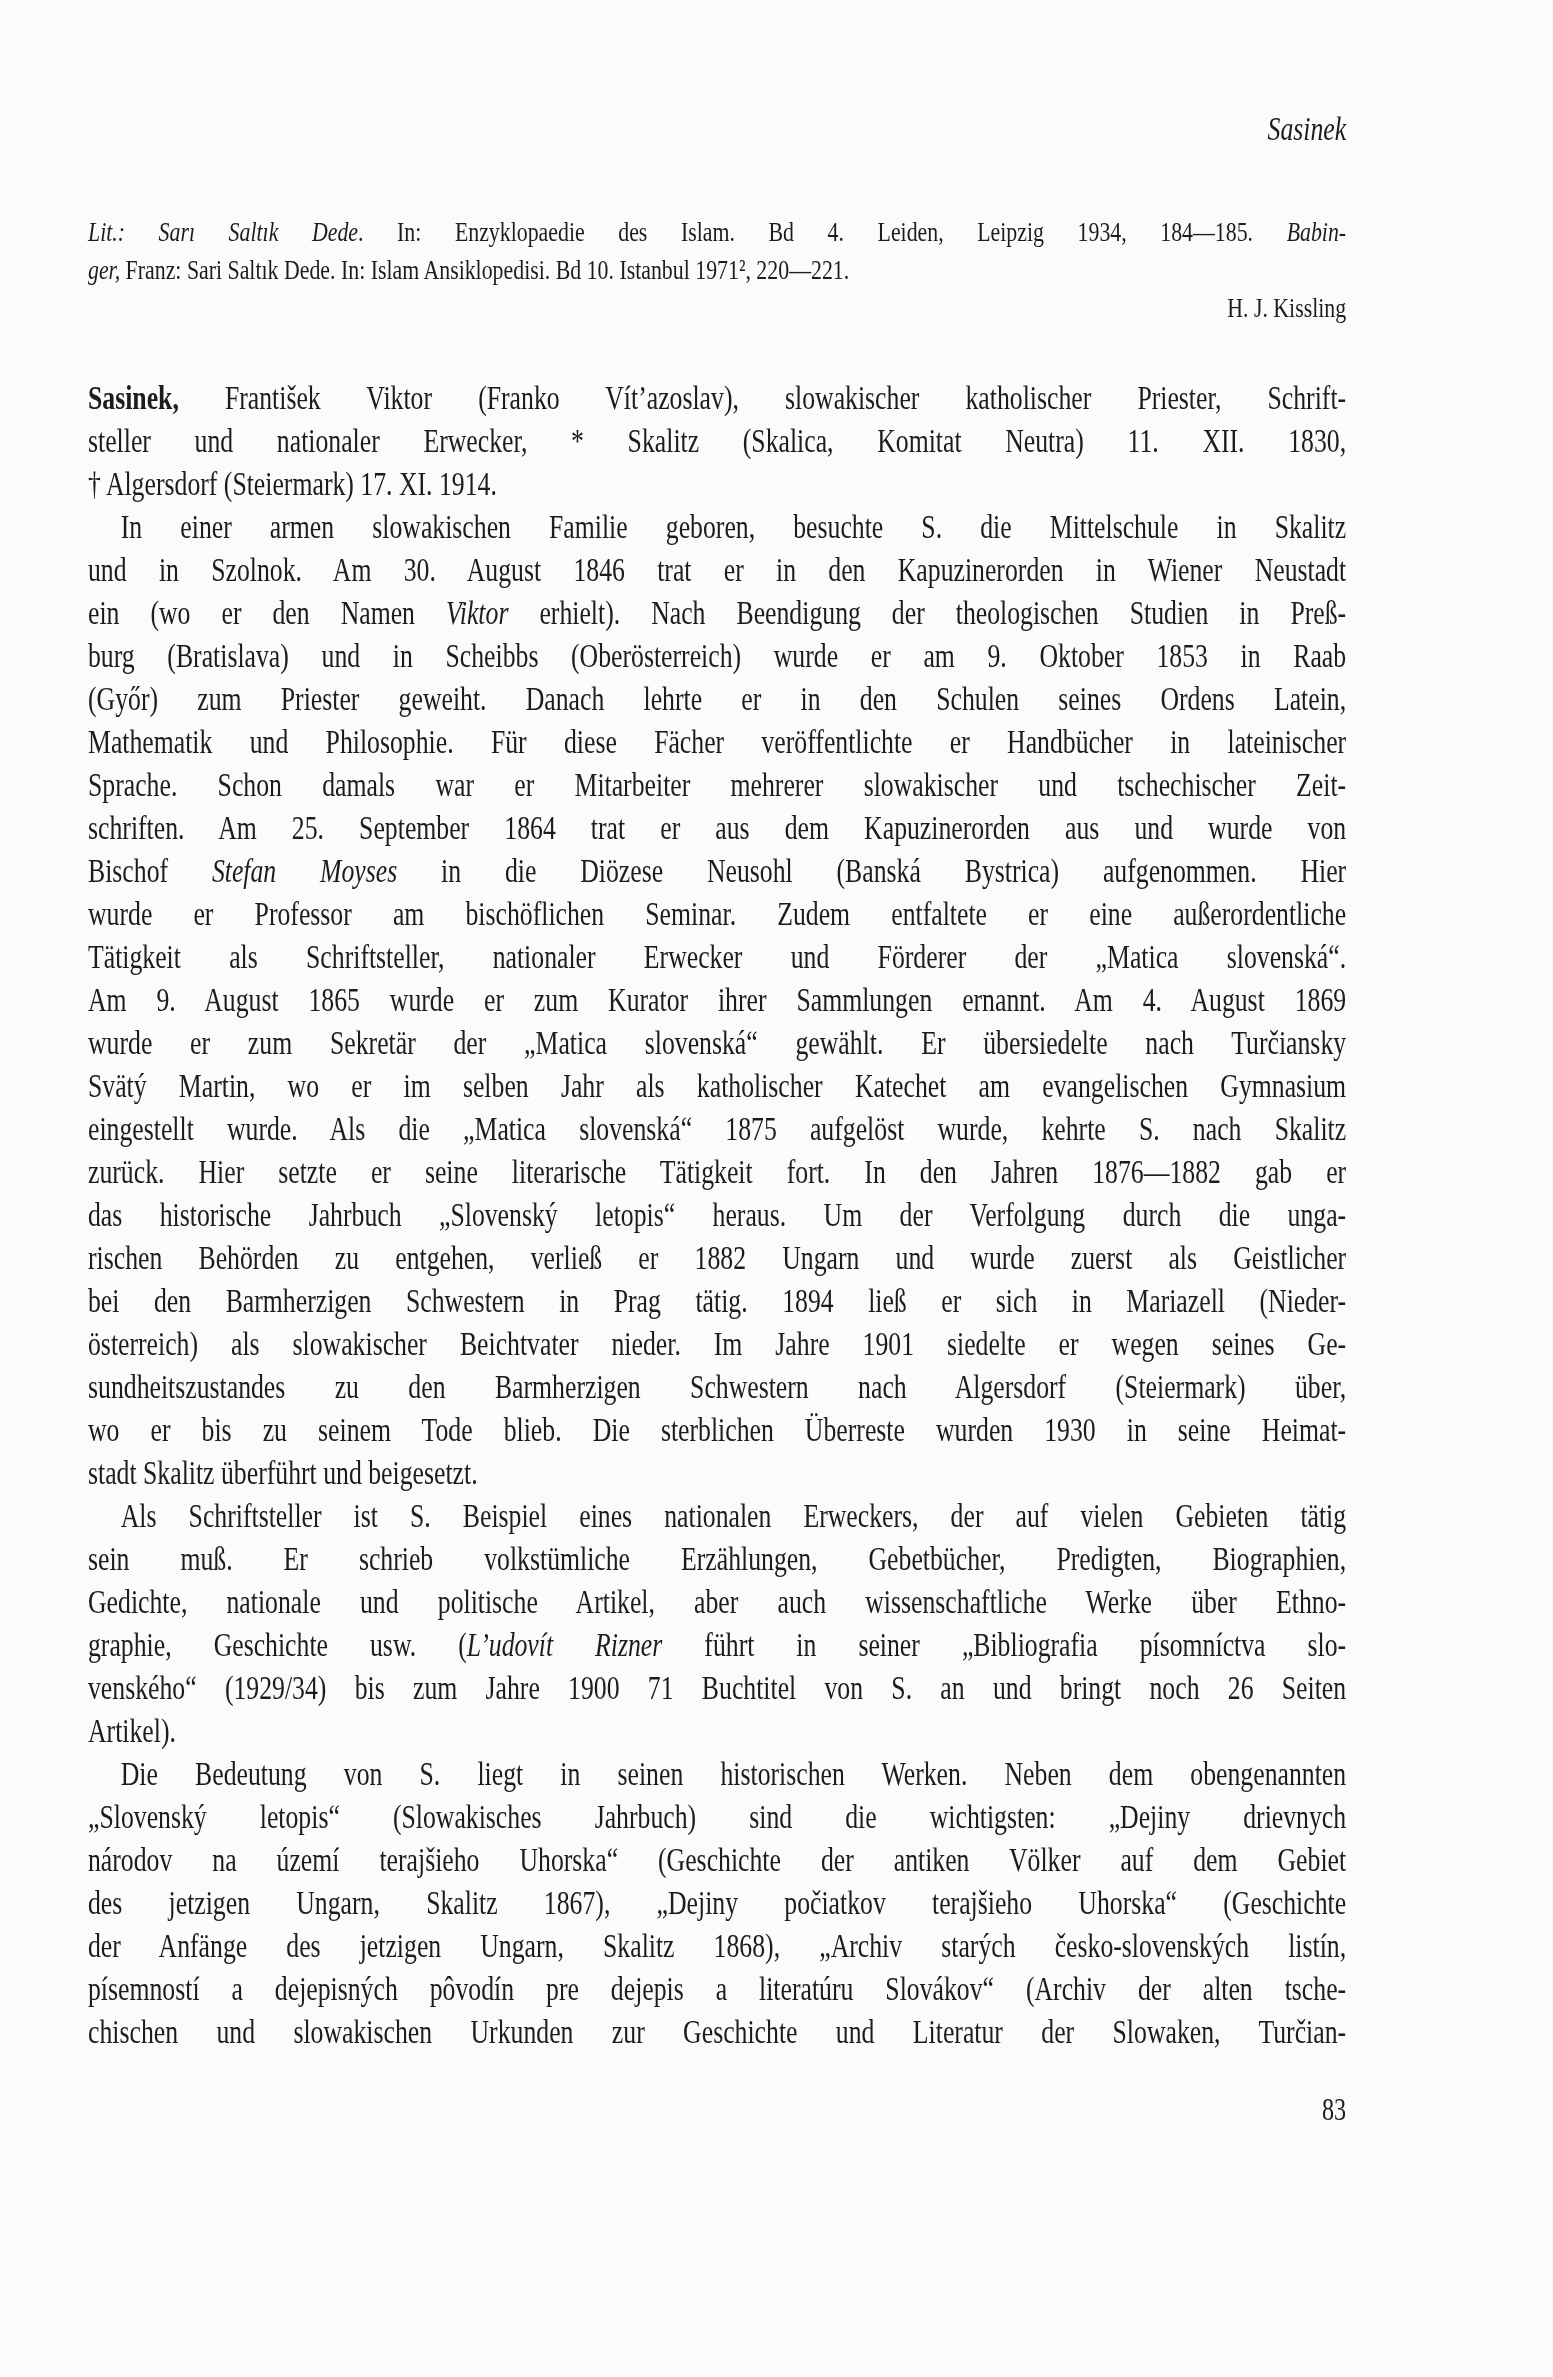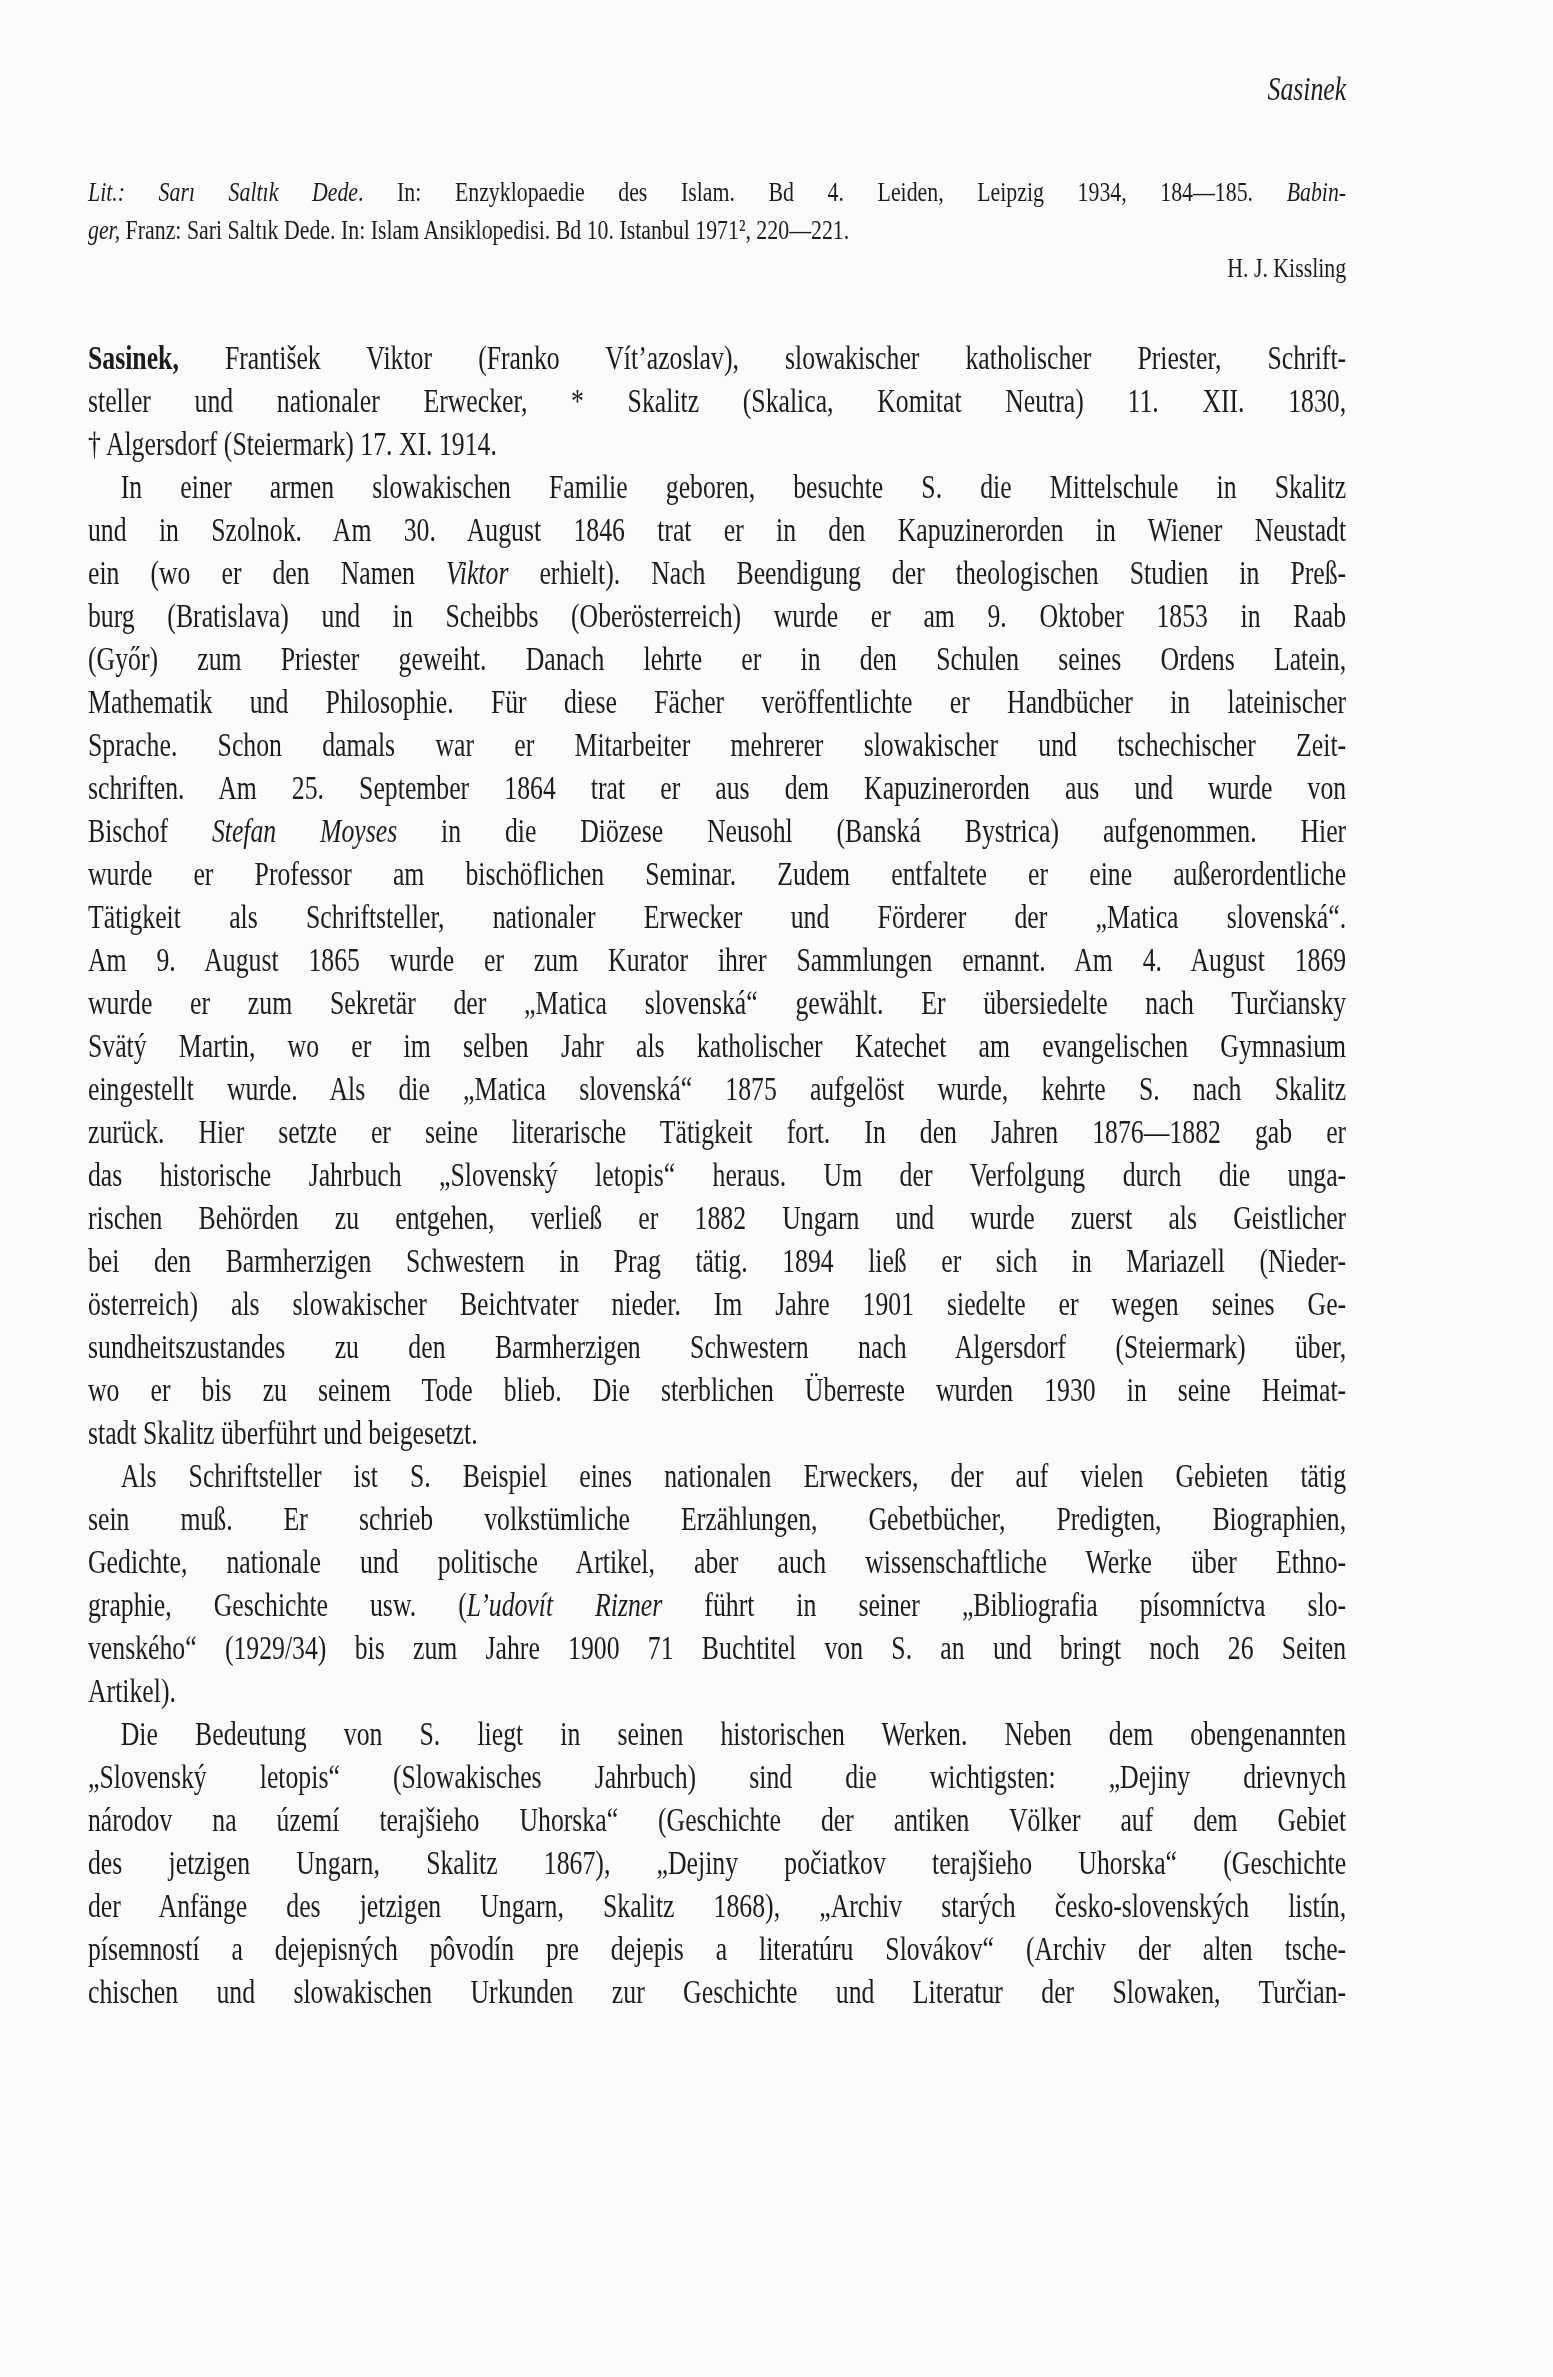--- a/index.html
+++ b/index.html
@@ -26,21 +26,21 @@
     width: 1613px;
     transform: scaleX(0.78);
     transform-origin: 0 0;
     white-space: normal;
   }
   .ln.justify { text-align: justify; text-align-last: justify; text-justify: inter-word; }
   .ln.left    { text-align: left;    text-align-last: left; }
   .ln.right   { text-align: right;   text-align-last: right; }
   .ln.indent  { text-indent: 42px; }
 
-  .head { padding-top: 69px; }
+  .head { padding-top: 109px; }
   .head .ln { font-size: 33px; line-height: 41px; font-style: italic; }
 
   .lit { margin-top: 63px; }
   .lit .ln { font-size: 28px; line-height: 38px; }
 
   .bodytext { margin-top: 50px; }
   .bodytext .ln { font-size: 33px; line-height: 43px; }
 
   .pagenorow { margin-top: 37px; }
   .pagenorow .ln { font-size: 31px; line-height: 37px; }
@@ -108,16 +108,19 @@
           <div class="ln justify indent"><span>Die Bedeutung von S. liegt in seinen historischen Werken. Neben dem obengenannten</span></div>
           <div class="ln justify"><span>„Slovenský letopis“ (Slowakisches Jahrbuch) sind die wichtigsten: „Dejiny drievnych</span></div>
           <div class="ln justify"><span>národov na území terajšieho Uhorska“ (Geschichte der antiken Völker auf dem Gebiet</span></div>
           <div class="ln justify"><span>des jetzigen Ungarn, Skalitz 1867), „Dejiny počiatkov terajšieho Uhorska“ (Geschichte</span></div>
           <div class="ln justify"><span>der Anfänge des jetzigen Ungarn, Skalitz 1868), „Archiv starých česko-slovenských listín,</span></div>
           <div class="ln justify"><span>písemností a dejepisných pôvodín pre dejepis a literatúru Slovákov“ (Archiv der alten tsche-</span></div>
           <div class="ln justify"><span>chischen und slowakischen Urkunden zur Geschichte und Literatur der Slowaken, Turčian-</span></div>
         </div>
       </div>
 
+    <div class="pagenorow">
+      <div class="ln right">83</div>
+    </div>
 
   </div>
 </div>
 
 
 </body></html>

